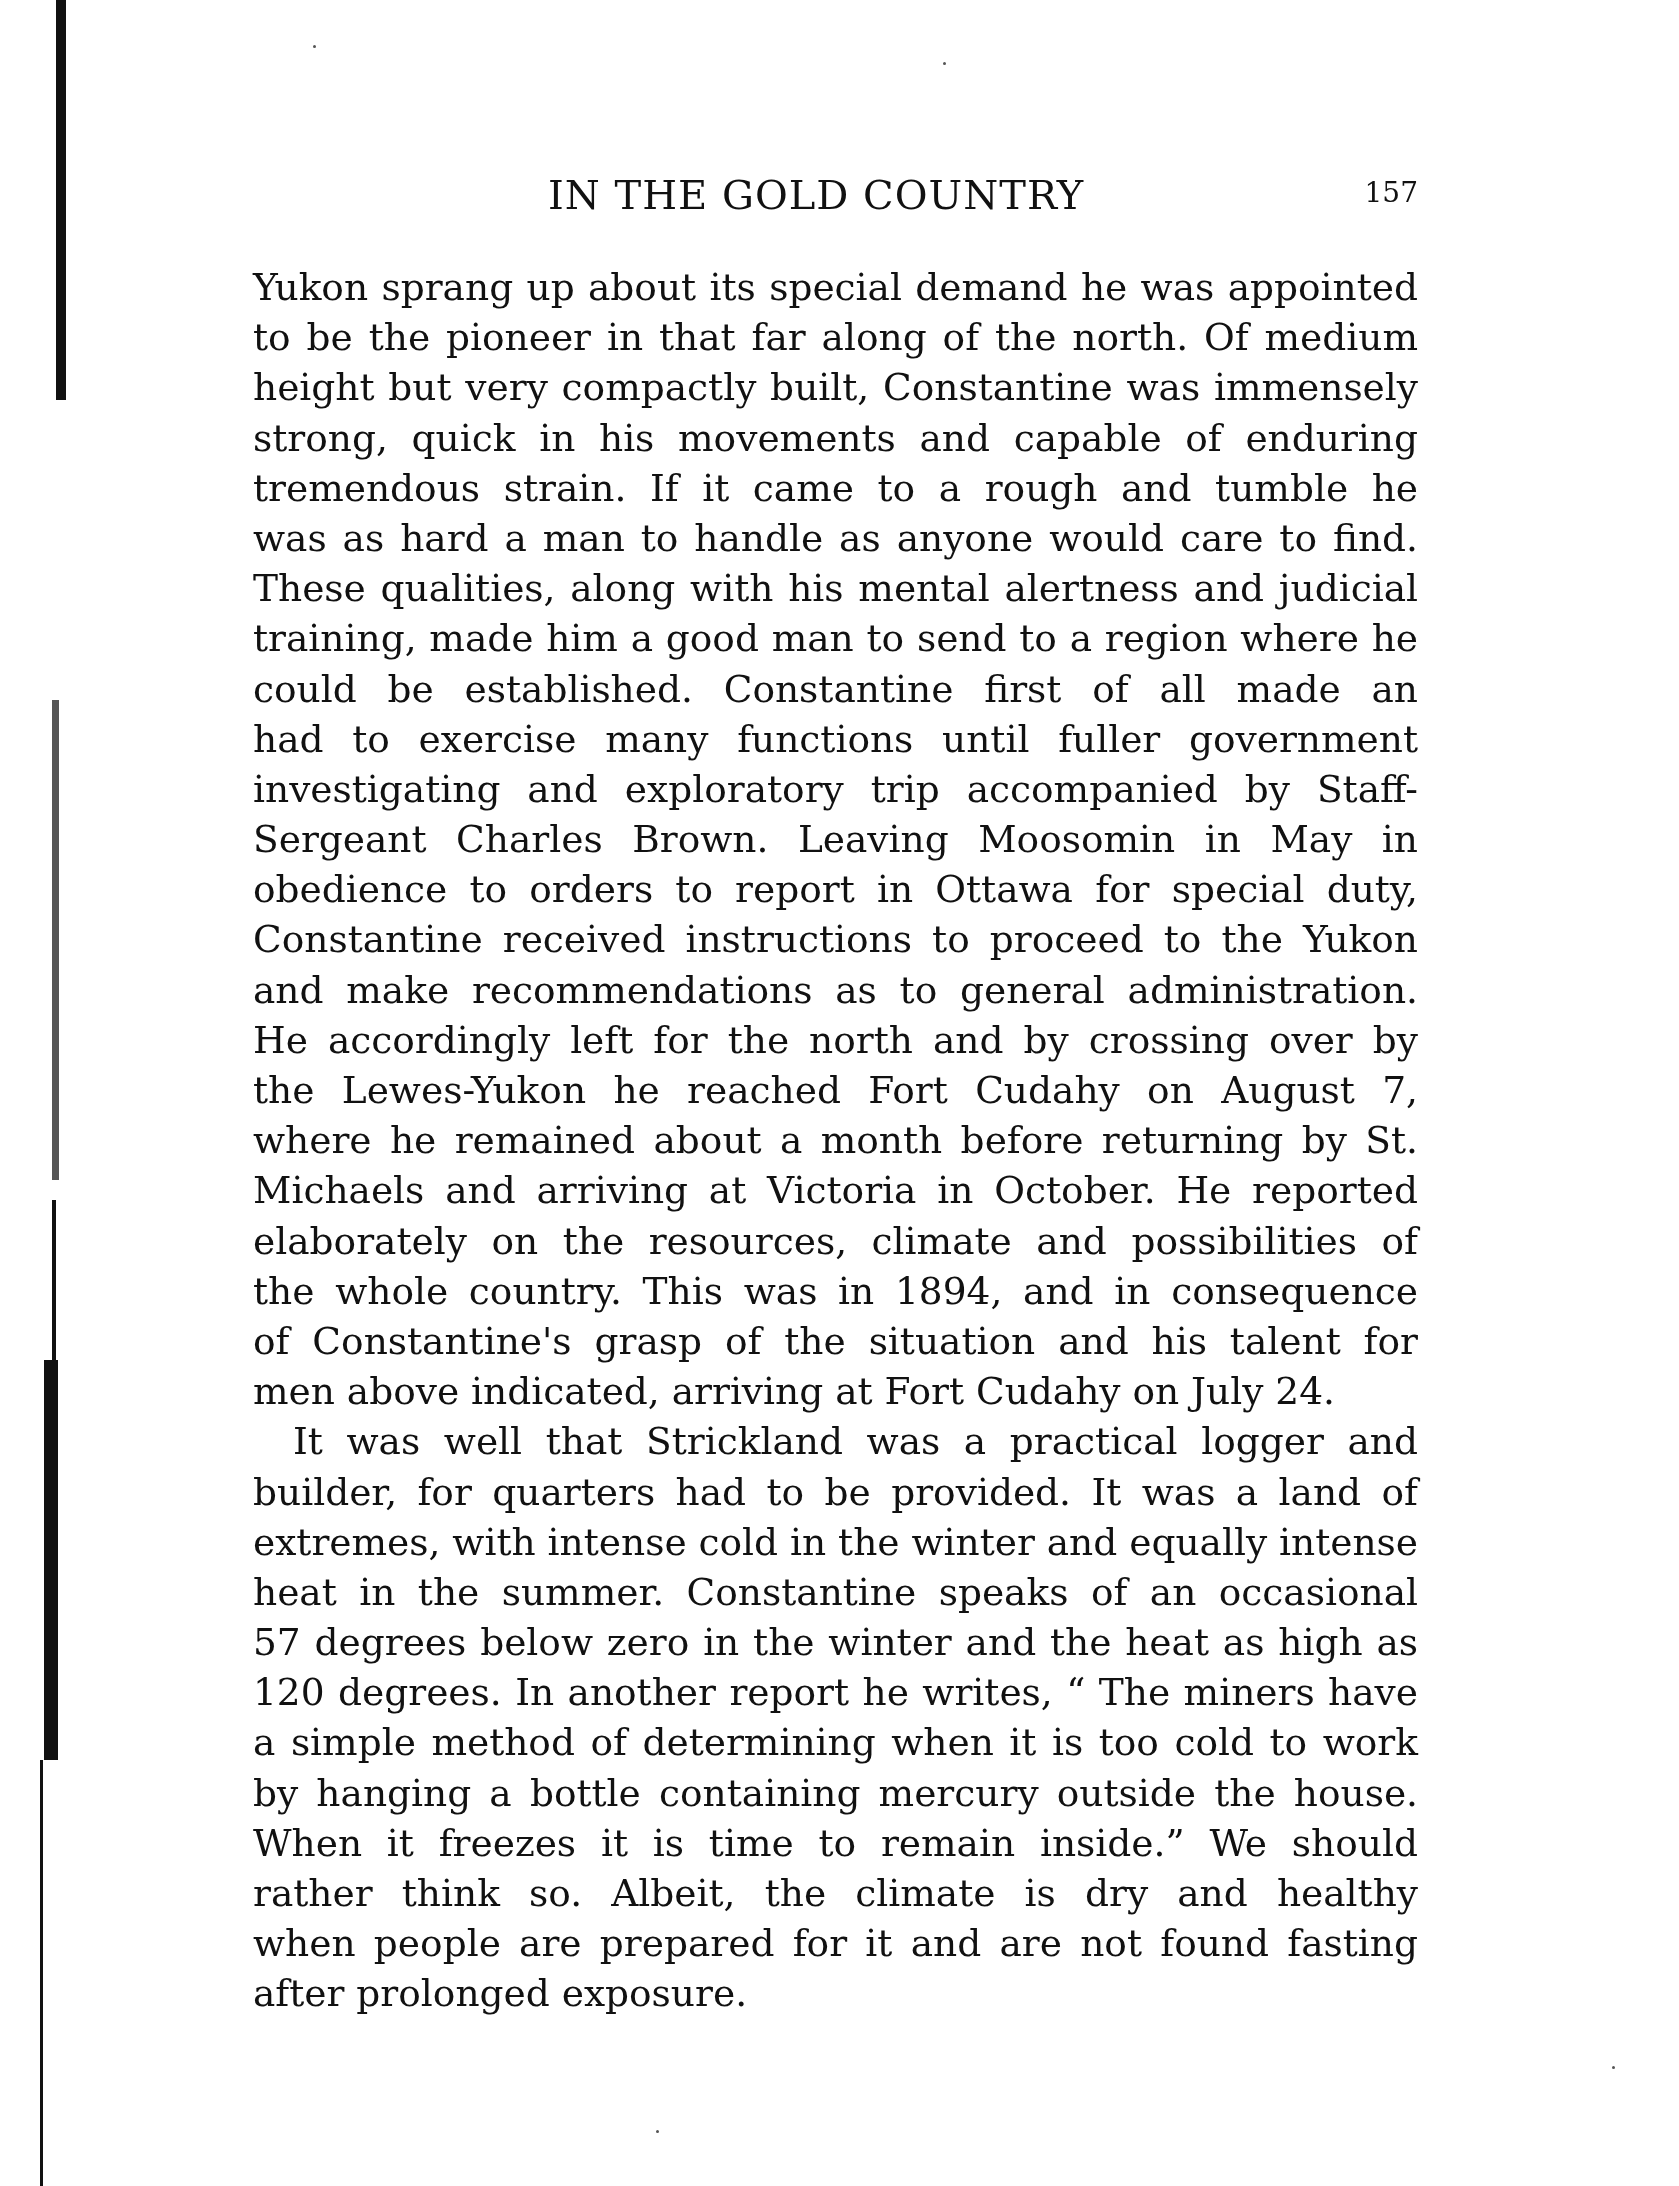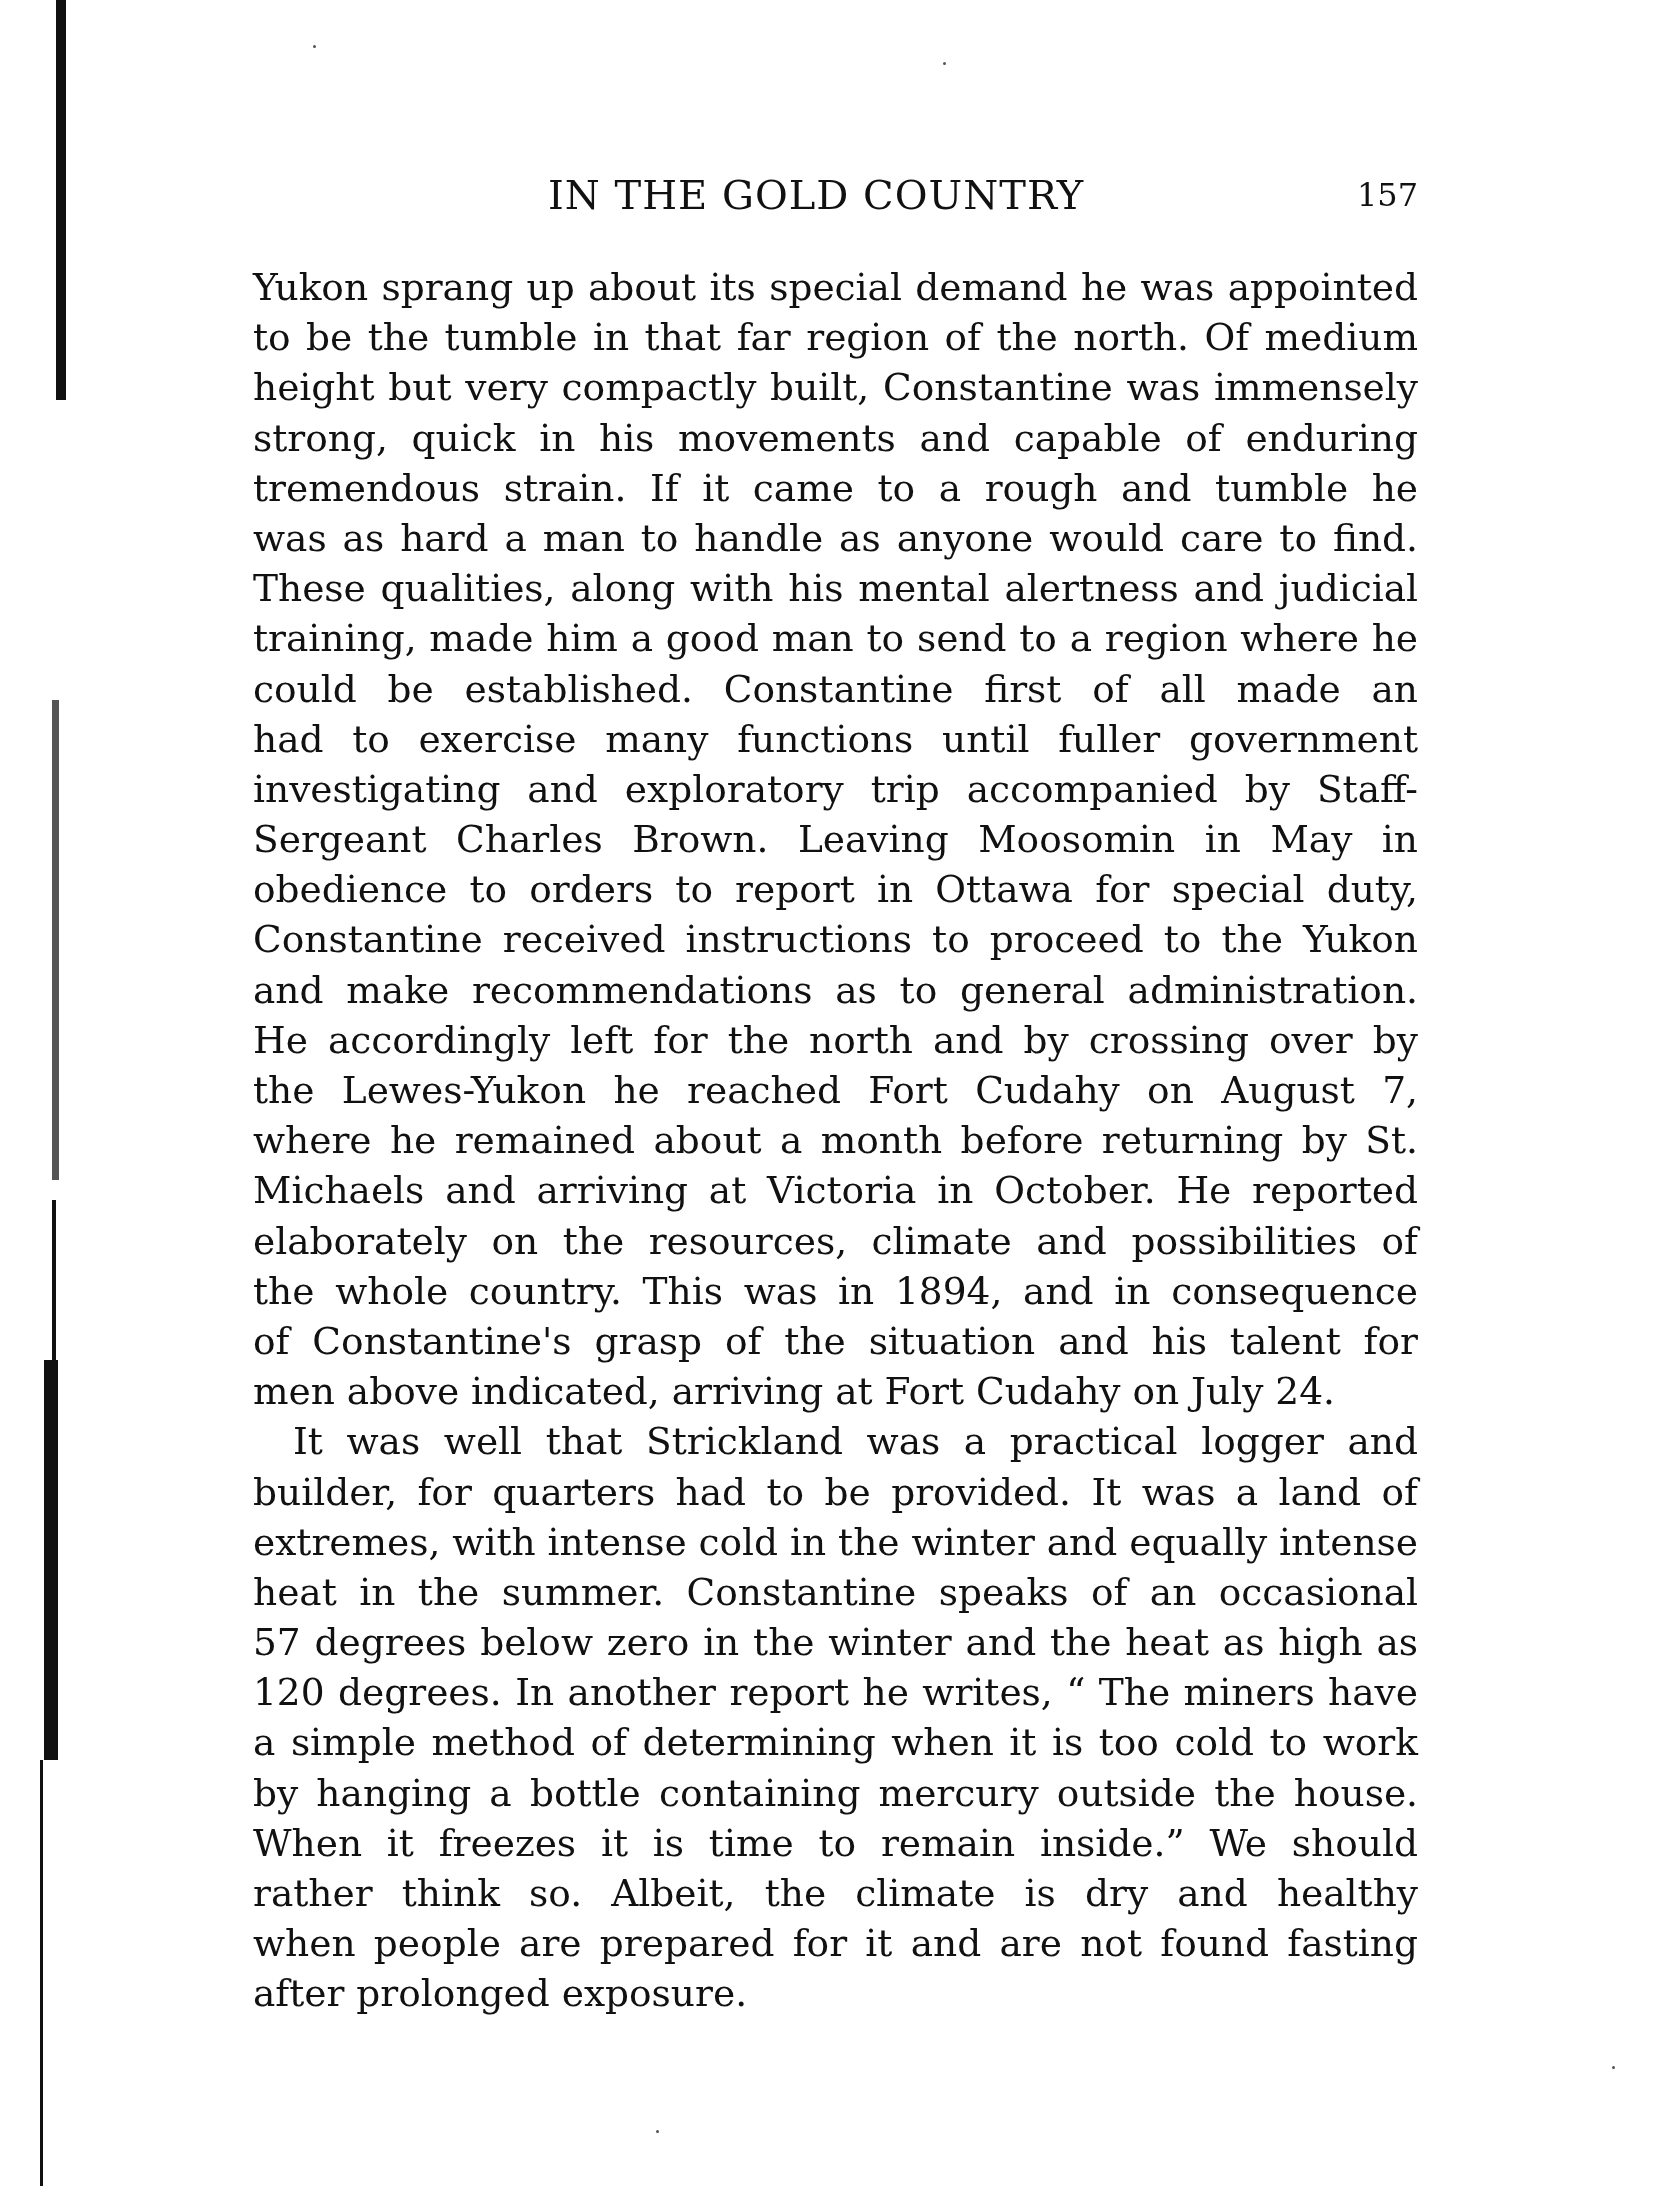--- a/index.html
+++ b/index.html
@@ -1,21 +1,21 @@
 <!DOCTYPE html>
 <html><head>
 <meta charset="utf-8">
 <style>
   html, body { margin:0; padding:0; background:#ffffff; }
   body { width:1679px; height:2186px; position:relative; overflow:hidden; font-family:"DejaVu Serif", "Liberation Serif", serif; color:#111; }
   .page { position:absolute; left:8px; top:0; width:1679px; height:2186px; background:#fff; }
   .edge { position:absolute; background:#111; }
   .header { position:absolute; left:540px; top:172px; width:880px; height:60px; }
   .running-head { position:absolute; left:0; top:0; font-size:40px; letter-spacing:1px; white-space:nowrap; }
-  .folio { position:absolute; right:10px; top:4px; font-size:32px; }
+  .folio { position:absolute; right:10px; top:4px; font-size:28px; }
   .body { position:absolute; left:245px; top:262px; width:1165px; }
   .line { display:block; height:50.2px; line-height:50px; font-size:37.5px; text-align:justify; text-align-last:justify; white-space:nowrap; overflow:visible; }
   .line.last { text-align-last:left; }
   .line.indent { padding-left:40px; }
   .speck { position:absolute; width:3px; height:3px; background:#555; border-radius:50%; }
 </style>
 </head>
 <body>
 
 <div class="page">
@@ -26,21 +26,21 @@
   <div class="edge" style="left:36px;top:1360px;width:14px;height:400px;"></div>
   <div class="edge" style="left:32px;top:1760px;width:3px;height:426px;"></div>
 
   <div class="header">
     <span class="running-head">IN THE GOLD COUNTRY</span>
     <span class="folio">157</span>
   </div>
 
   <div class="body">
     <span class="line">Yukon sprang up about its special demand he was appointed</span>
-    <span class="line">to be the tumble in that far region of the north.  Of medium</span>
+    <span class="line">to be the pioneer in that far along of the north.  Of medium</span>
     <span class="line">height but very compactly built, Constantine was immensely</span>
     <span class="line">strong, quick in his movements and capable of enduring</span>
     <span class="line">tremendous strain.  If it came to a rough and tumble he</span>
     <span class="line">was as hard a man to handle as anyone would care to find.</span>
     <span class="line">These qualities, along with his mental alertness and judicial</span>
     <span class="line">training, made him a good man to send to a region where he</span>
     <span class="line">could be established.  Constantine first of all made an</span>
     <span class="line">had to exercise many functions until fuller government</span>
     <span class="line">investigating and exploratory trip accompanied by Staff-</span>
     <span class="line">Sergeant Charles Brown.  Leaving Moosomin in May in</span>

